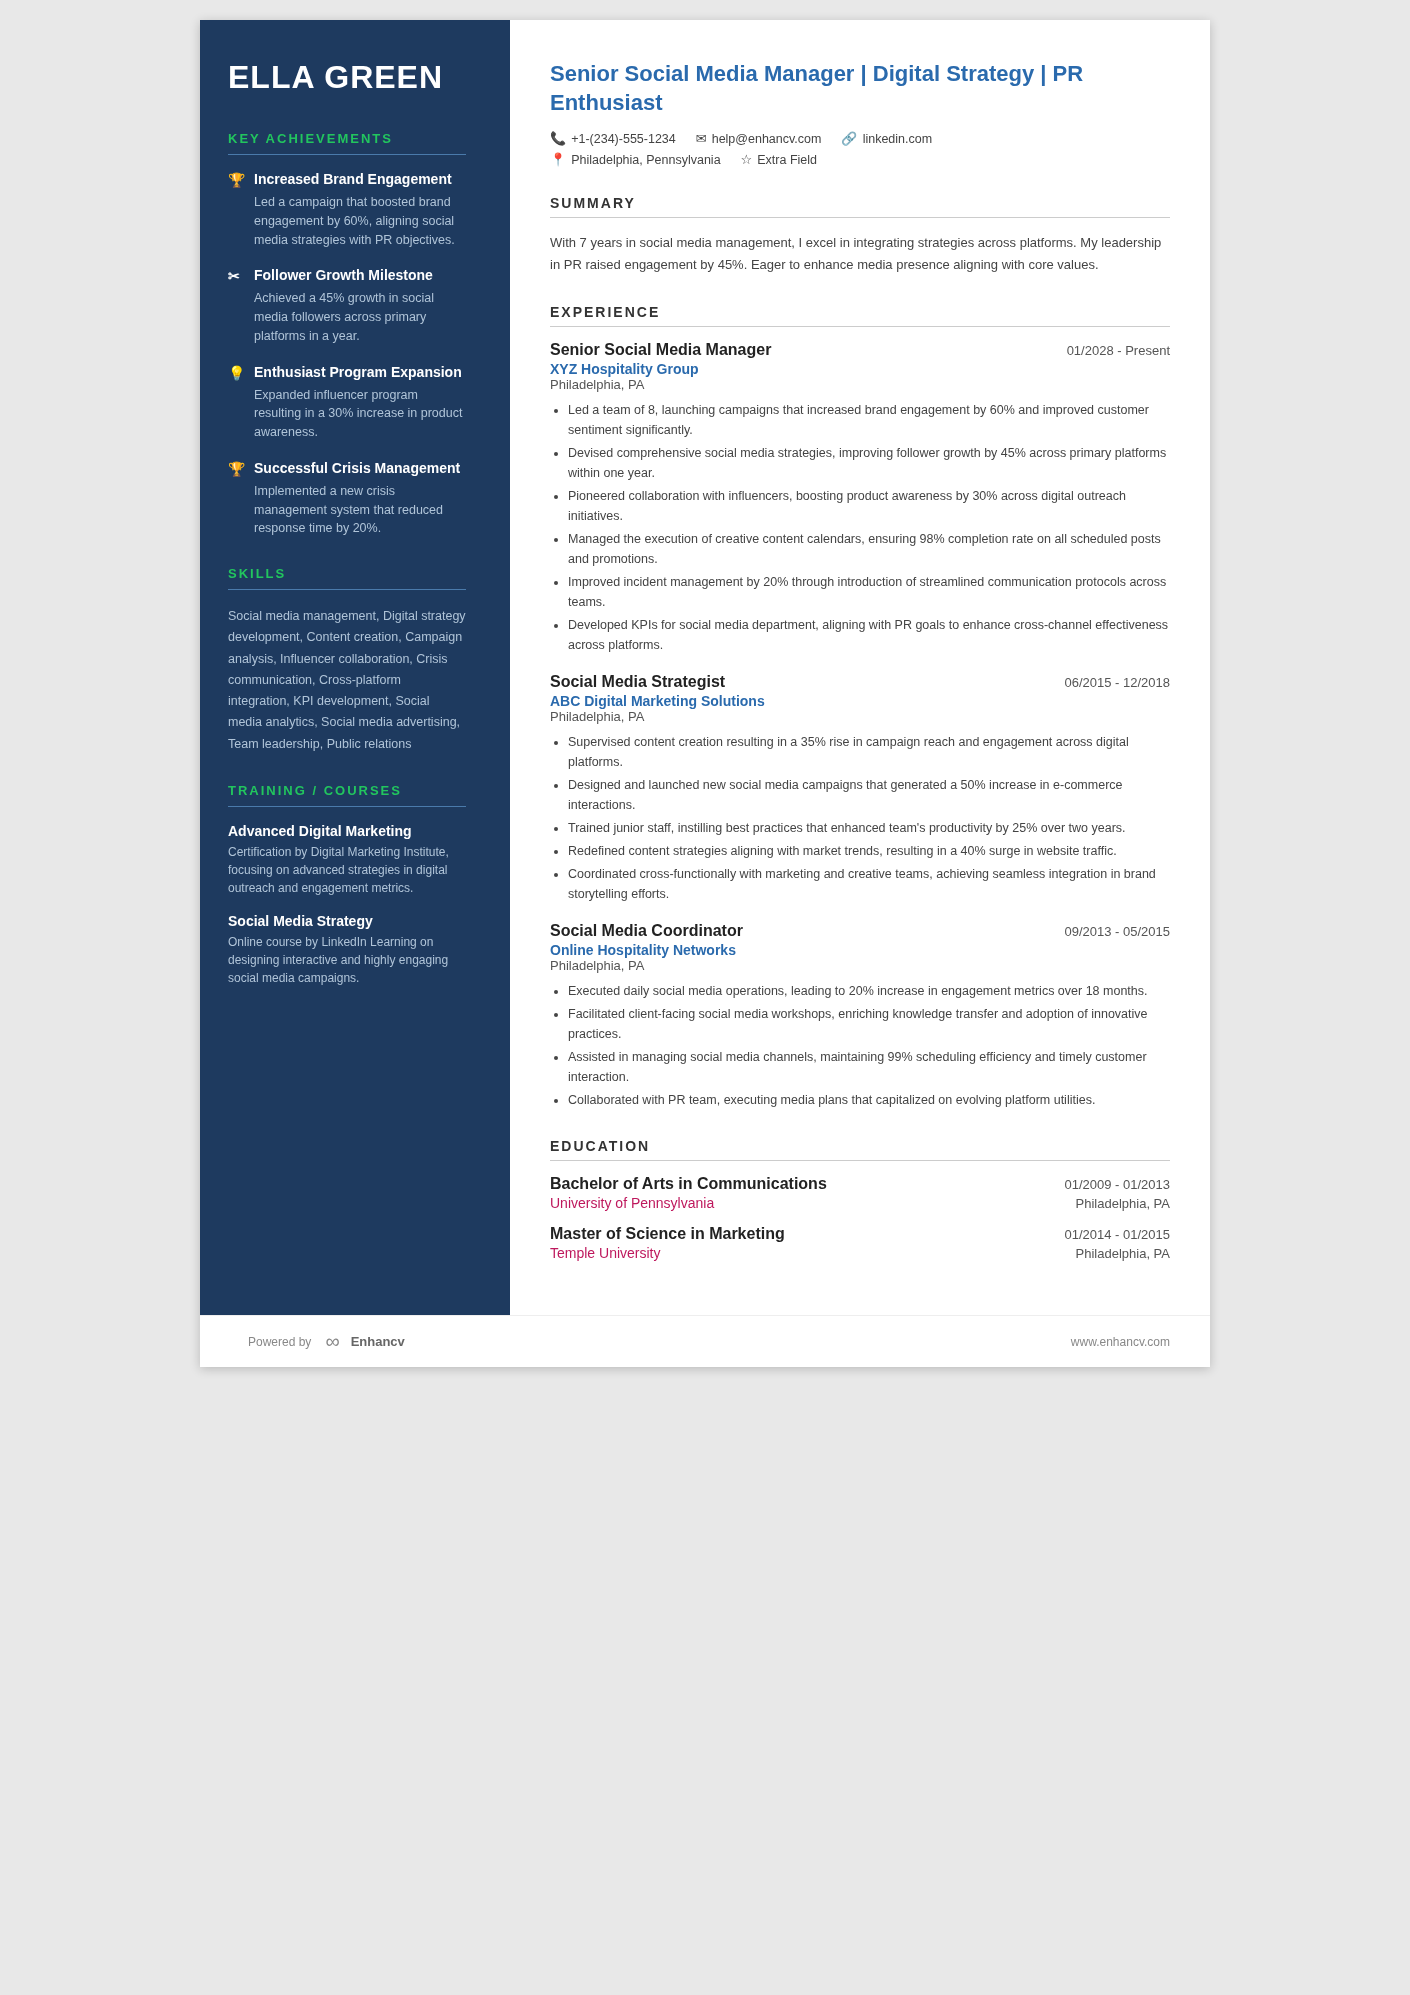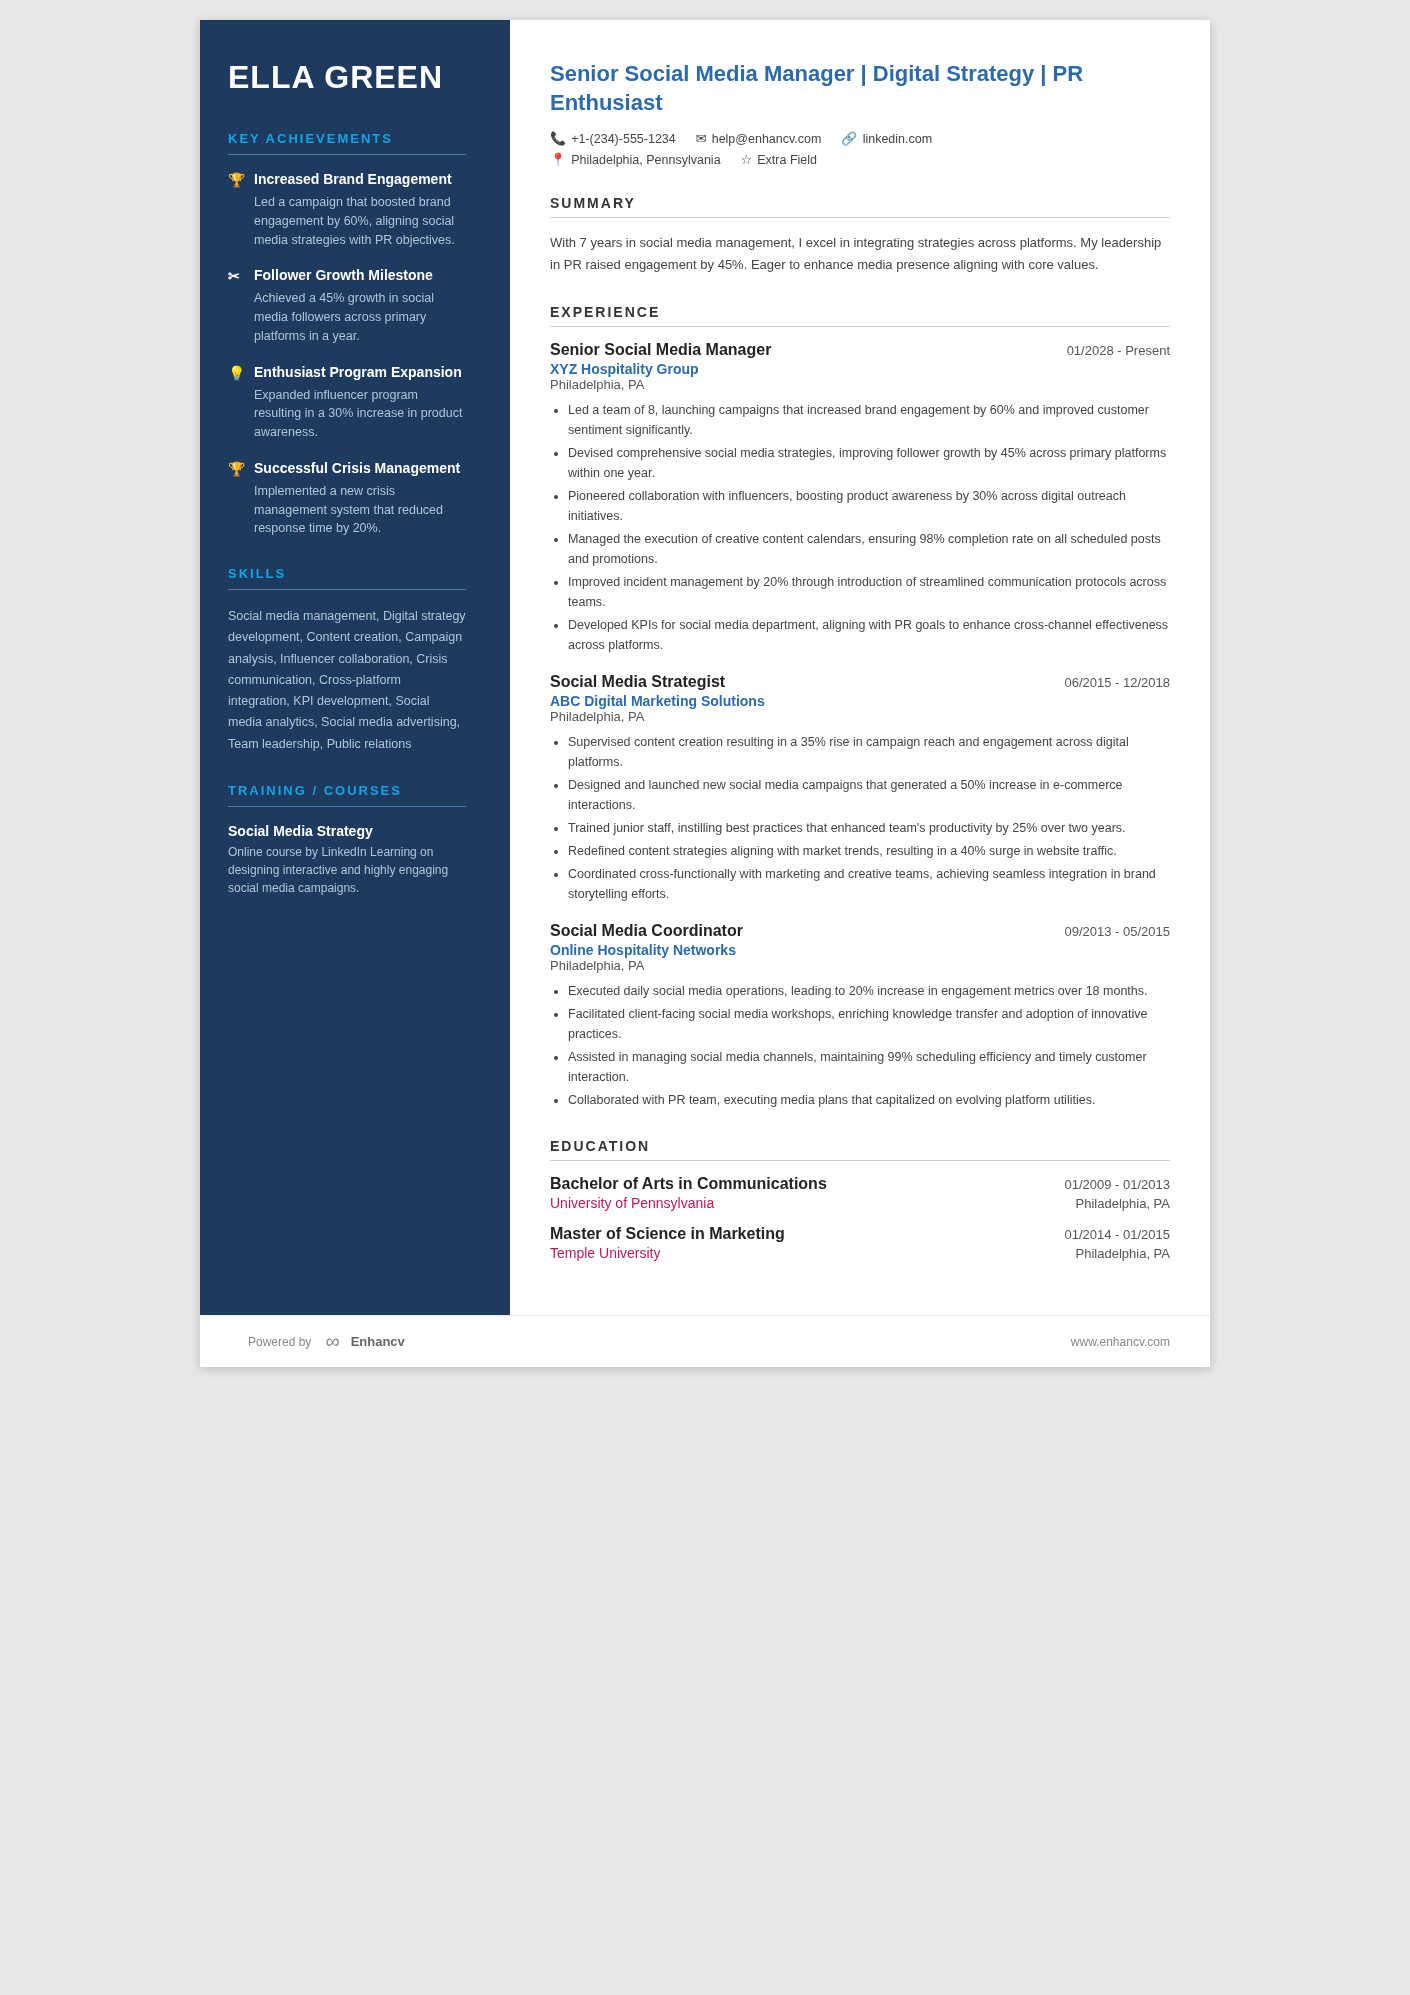--- a/index.html
+++ b/index.html
@@ -27,21 +27,21 @@
       color: white;
       margin-bottom: 36px;
       line-height: 1.1;
       text-transform: uppercase;
     }
     .sidebar-section-title {
       font-size: 13px;
       font-weight: 700;
       letter-spacing: 2px;
       text-transform: uppercase;
-      color: #0ea5e9;
+      color: #22c55e;
       margin-bottom: 8px;
       margin-top: 28px;
     }
     .sidebar-divider {
       border: none;
       border-top: 1.5px solid #4a7aab;
       margin-bottom: 16px;
     }
     .achievement-item {
       margin-bottom: 18px;
@@ -256,20 +256,24 @@
         <div class="achievement-desc">Implemented a new crisis management system that reduced response time by 20%.</div>
       </div>
 
       <div class="sidebar-section-title">SKILLS</div>
       <hr class="sidebar-divider">
       <div class="skills-text">Social media management, Digital strategy development, Content creation, Campaign analysis, Influencer collaboration, Crisis communication, Cross-platform integration, KPI development, Social media analytics, Social media advertising, Team leadership, Public relations</div>
 
       <div class="sidebar-section-title">TRAINING / COURSES</div>
       <hr class="sidebar-divider">
 
+      <div class="training-item">
+        <div class="training-title">Advanced Digital Marketing</div>
+        <div class="training-desc">Certification by Digital Marketing Institute, focusing on advanced strategies in digital outreach and engagement metrics.</div>
+      </div>
 
       <div class="training-item">
         <div class="training-title">Social Media Strategy</div>
         <div class="training-desc">Online course by LinkedIn Learning on designing interactive and highly engaging social media campaigns.</div>
       </div>
     </div>
 
     <div class="main">
       <div class="main-title">Senior Social Media Manager | Digital Strategy | PR Enthusiast</div>
 

